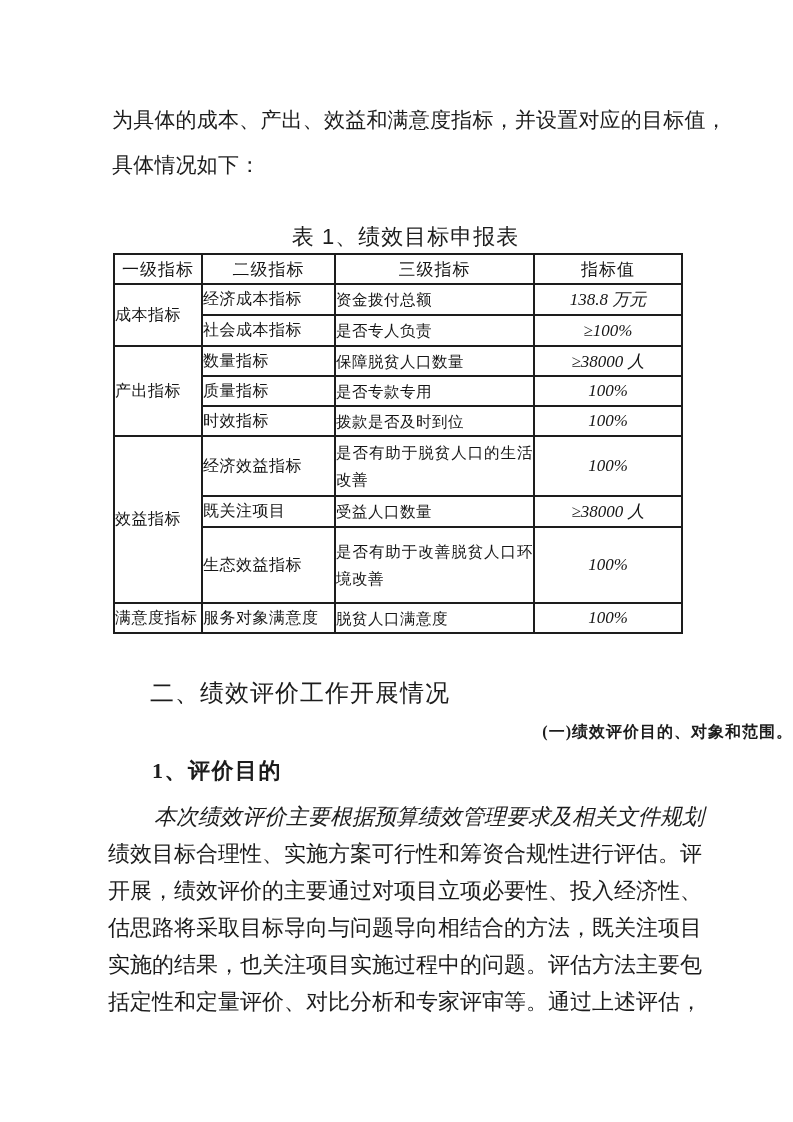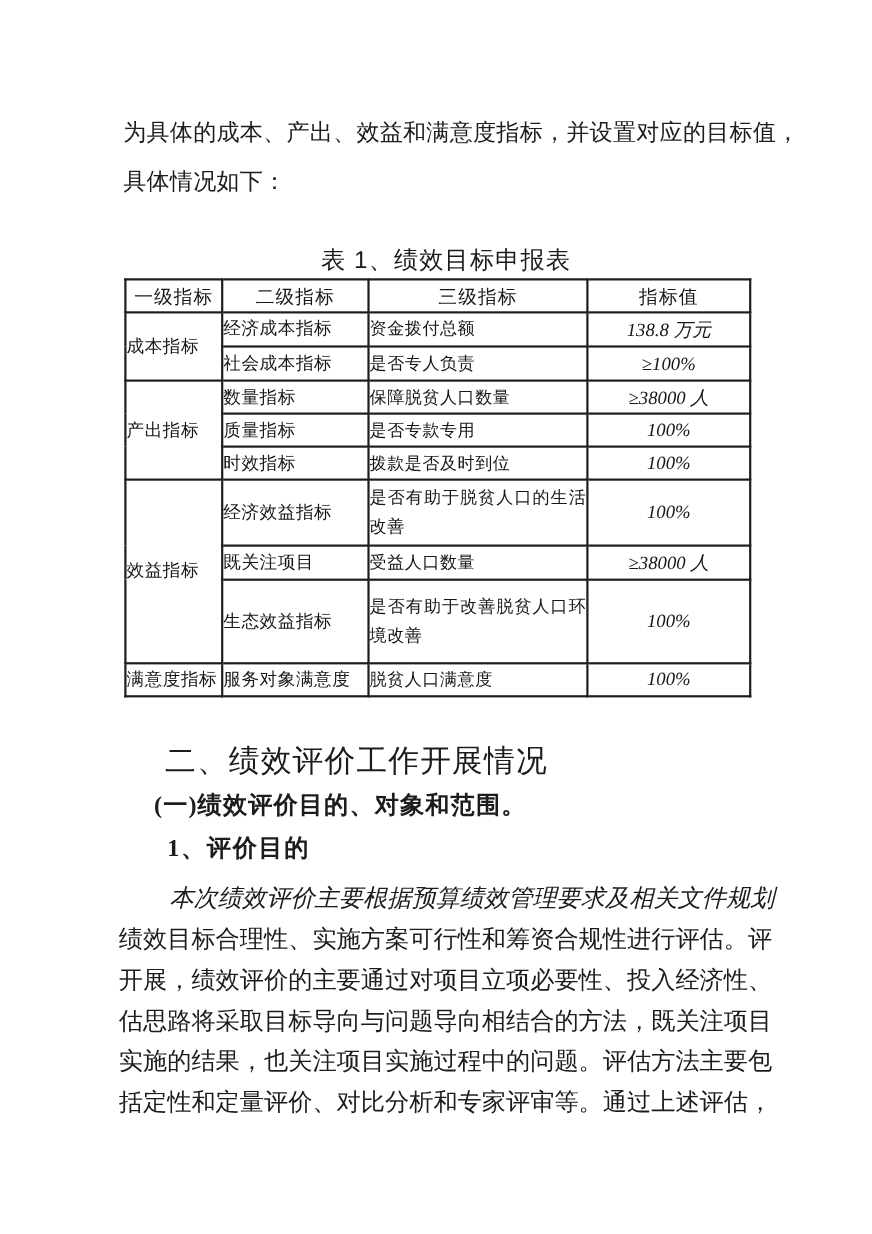--- a/index.html
+++ b/index.html
@@ -54,34 +54,35 @@
     height:28px;
   }
   td.c1{padding-left:5px;  letter-spacing:0.5px;}
   td.c2{padding-left:9px;  letter-spacing:0.5px;}
   td.c3{padding-left:7px;  padding-right:6px; font-size:15.5px; letter-spacing:0.5px; line-height:27px; text-align:justify;}
   td.c4{text-align:center; font-size:17px;font-style:italic;}
   tr.h31{height:31px;} tr.h30{height:30px;} tr.h60{height:60px;} tr.h58{height:76px;}
   
   .h-sec{
     margin:44px 0 0 150px;
-    font-family:Liberation Serif, serif;
-    font-size:28px;
+    font-family:Liberation Sans, sans-serif;
+    font-size:24px;
     letter-spacing:1px;
     line-height:30px;
     font-weight:500;
     white-space:nowrap;
   }
   .h-sub{
     margin:9px 0 0 140px;
-    font-size:22px;
+    font-size:16px;
     font-weight:bold;
     letter-spacing:1px;
     line-height:30px;
     white-space:nowrap;
+    text-align:right;
   }
   .h-num{
     margin:9px 0 0 152px;
     font-size:22px;
     font-weight:bold;
     letter-spacing:1.5px;
     line-height:30px;
     white-space:nowrap;
   }
   

